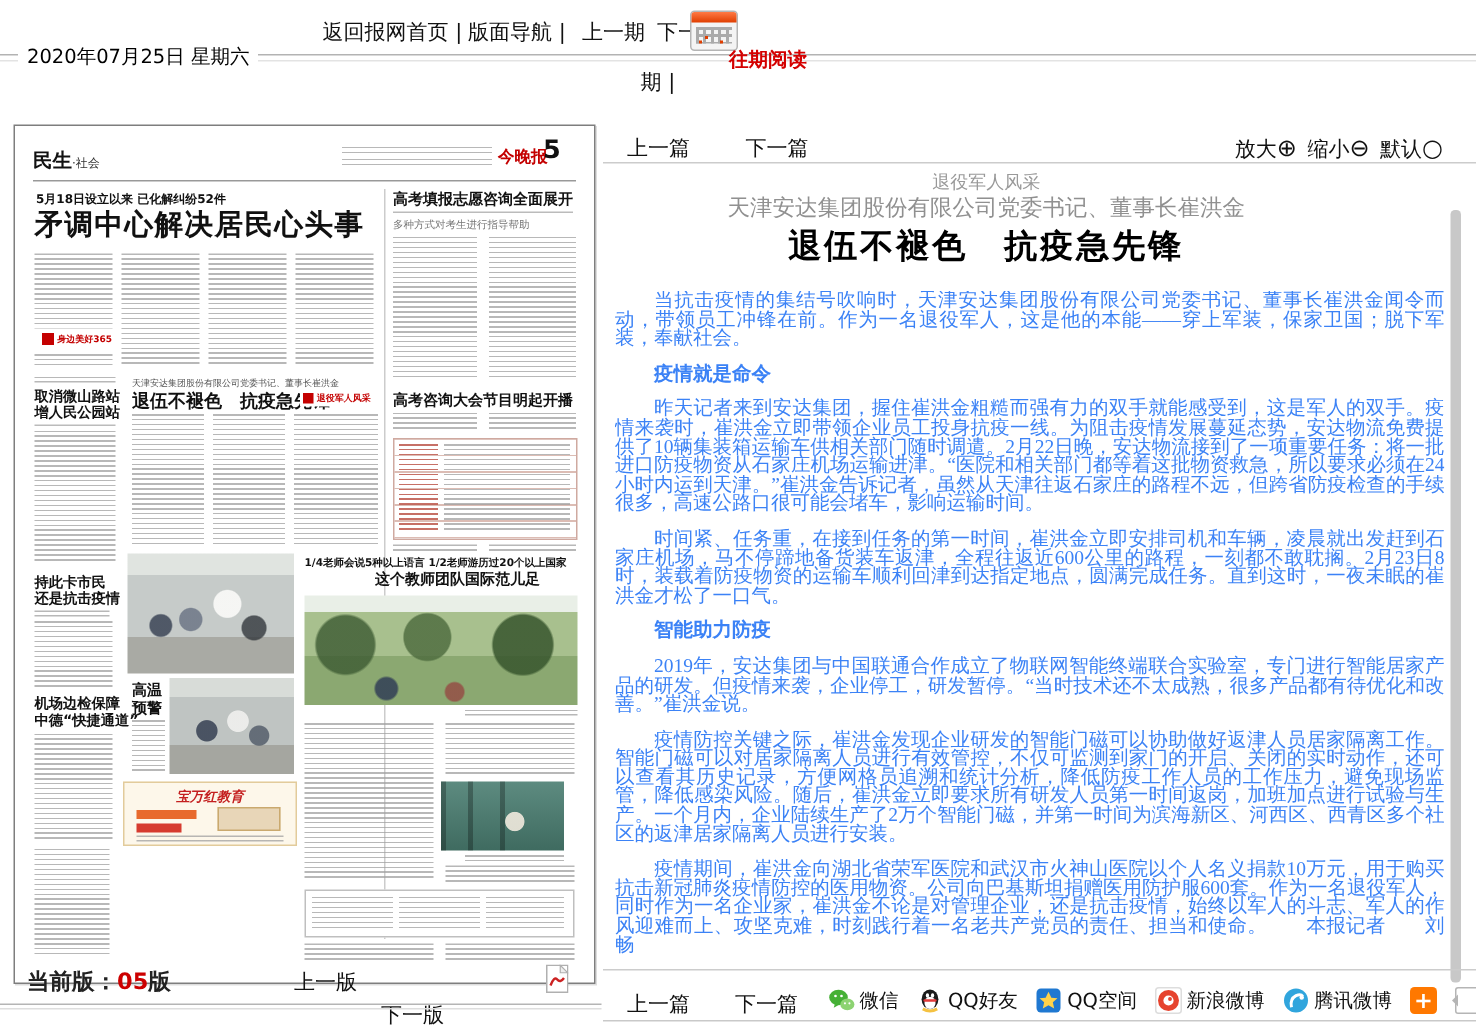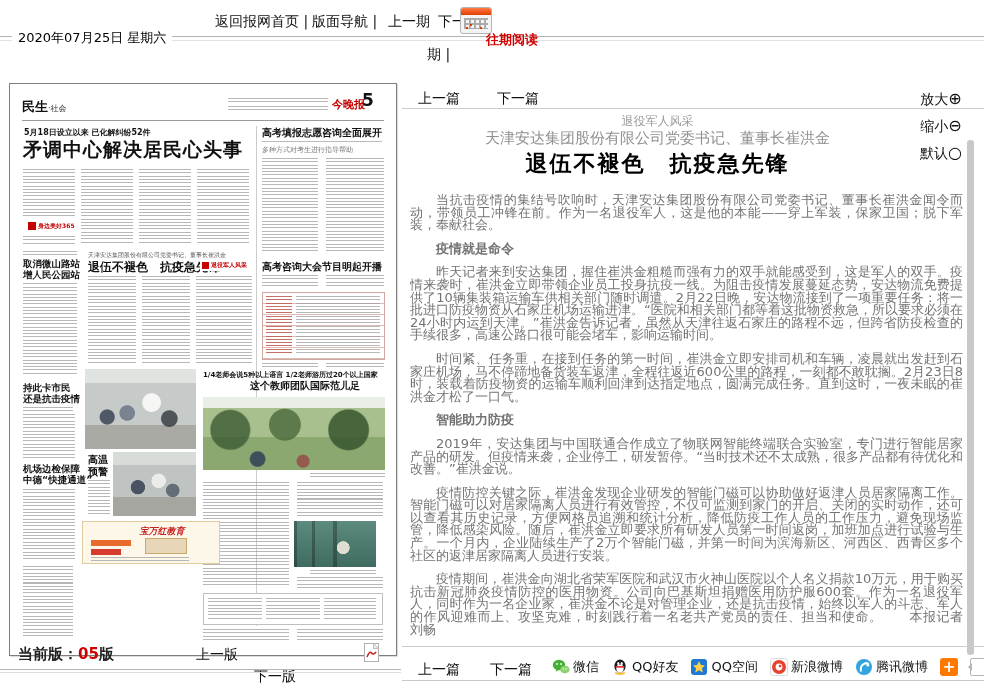--- a/index.html
+++ b/index.html
@@ -26,29 +26,29 @@
   .sim{position:absolute;background:repeating-linear-gradient(to bottom,#a0a0a0 0 1px,transparent 1px 3.3px);opacity:.75;}
   .simr{position:absolute;background:repeating-linear-gradient(to bottom,#c06055 0 1px,transparent 1px 3.3px);opacity:.9;}
   .hl{position:absolute;font-weight:bold;color:#111;white-space:nowrap;}
   .vr{position:absolute;width:1px;background:#ccc;}
   .hr{position:absolute;height:1px;background:#999;}
   .ph{position:absolute;}
   .rb{display:inline-block;background:#c40000;vertical-align:middle;}
   .badge{position:absolute;background:#fff;padding:1px 2px;white-space:nowrap;color:#c40000;font-weight:bold;}
   
   .rnav{position:absolute;font-size:14px;color:#111;cursor:pointer;white-space:nowrap;}
-  .zoombar{position:absolute;right:22px;top:89px;display:flex;gap:7px;font-size:14px;color:#111;align-items:center;flex-direction:column;}
+  .zoombar{position:absolute;right:22px;top:89px;display:flex;gap:7px;font-size:14px;color:#111;align-items:center;}
   .zoombar span{cursor:pointer;}
   .zglyph{font-size:16px;}
   .heads{position:absolute;left:402px;width:566px;padding-right:55px;box-sizing:border-box;text-align:center;}
   .kicker{font-size:12px;color:#999;}
   .byline{font-size:15px;color:#909090;}
   .atitle{font-size:22px;font-weight:bold;color:#000;letter-spacing:2px;}
   .abody{position:absolute;left:410px;top:194px;width:553px;height:452px;overflow:hidden;
-         font-size:13px;line-height:12.6px;text-align:justify;color:#737373;}
+         font-size:13px;line-height:12.6px;text-align:justify;color:#3b82f6;font-family:Liberation Serif, serif;}
   .abody p{margin:0 0 11px;text-indent:2em;}
   .abody .sub{margin:0 0 11px;text-indent:2em;font-weight:bold;}
   .scrollthumb{position:absolute;left:967px;top:140px;width:7px;height:515px;background:#c8c8c8;border-radius:3px;cursor:pointer;}
   
   .shareitem{display:flex;align-items:center;gap:3px;font-size:13px;color:#111;cursor:pointer;white-space:nowrap;}
   .plusbtn{width:18px;height:18px;background:#ff7800;border-radius:3px;color:#fff;font-weight:bold;
            font-size:15px;line-height:18px;text-align:center;cursor:pointer;}
   .count{position:relative;width:36px;height:16px;border:1px solid #b5b5b5;background:#fff;border-radius:2px;
          font-size:11px;line-height:16px;text-align:center;color:#333;}
   .count::before{content:"";position:absolute;left:-7px;top:4px;border:4px solid transparent;border-right-color:#b5b5b5;}
@@ -178,21 +178,21 @@
     <span class="hl" style="left:13px;top:298px;font-size:9.5px;">持此卡市民</span>
     <span class="hl" style="left:13px;top:309px;font-size:9.5px;">还是抗击疫情</span>
     <div class="sim" style="left:13px;top:323px;width:50px;height:4px;"></div>
     <div class="sim" style="left:13px;top:330px;width:52px;height:44px;"></div>
 
     <span class="hl" style="left:13px;top:379px;font-size:9.5px;">机场边检保障</span>
     <span class="hl" style="left:13px;top:390px;font-size:9.5px;">中德“快捷通道”</span>
     <div class="sim" style="left:13px;top:405px;width:52px;height:71px;"></div>
     <div class="sim" style="left:13px;top:482px;width:50px;height:72px;"></div>
 
-    <div class="adbox" style="left:72px;top:437px;width:114px;height:41px;padding-left:22px;">
+    <div class="adbox" style="left:72px;top:437px;width:114px;height:41px;">
       <div class="adtitle">宝万红教育</div>
       <div class="chip" style="left:8px;top:18px;width:40px;background:#e86a2d;"></div>
       <div class="chip" style="left:8px;top:27px;width:30px;background:#d63b2f;"></div>
       <div class="chip" style="left:62px;top:16px;width:40px;height:14px;background:#e8d6b8;border:1px solid #caa96e;"></div>
       <div class="sim" style="left:8px;top:35px;width:98px;height:4px;"></div>
     </div>
 
   </div>
 
   <span class="pagebar" style="left:18px;top:645px;">

